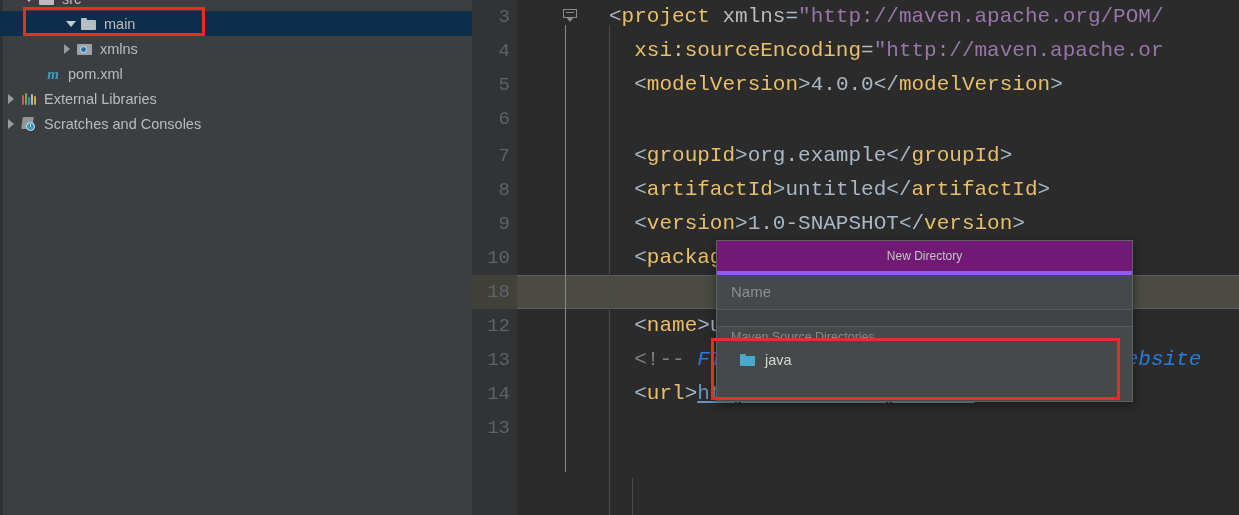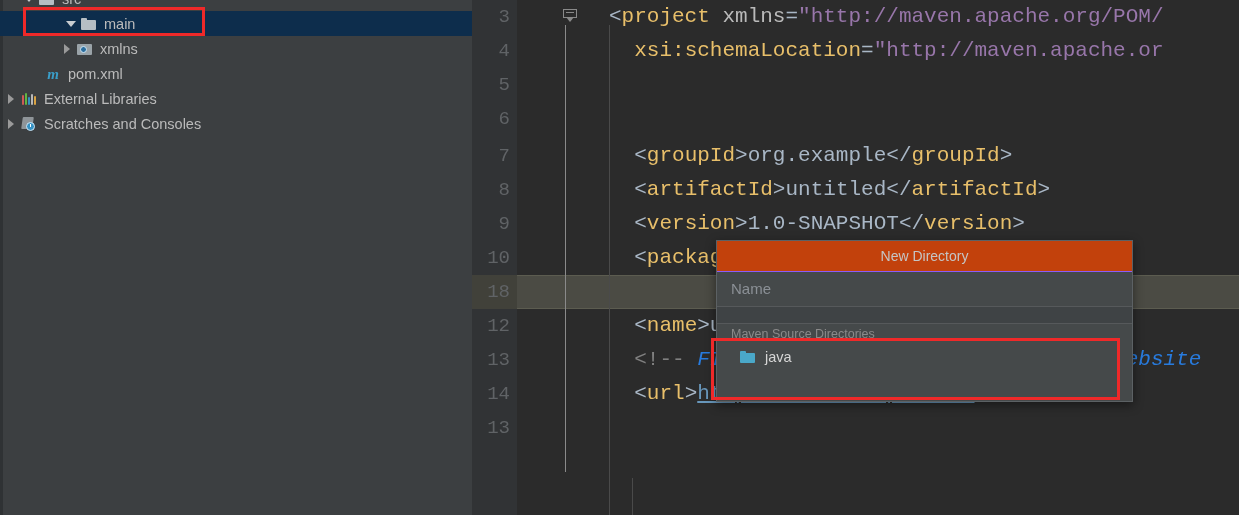--- a/index.html
+++ b/index.html
@@ -114,22 +114,22 @@
   .foldline{position:absolute;left:9.5px;width:1px;background:#8a8a8a;}
 
   
   #popup{
     position:absolute;left:716px;top:240px;width:417px;height:162px;
     background:#45494a;border:1px solid #5c6164;box-sizing:border-box;
     box-shadow:0 3px 10px rgba(0,0,0,.45);
   }
   #popup-title{
     height:30px;line-height:30px;text-align:center;
-    color:#c5c5c5;font-size:14px;background:#c2410c;
-    border-bottom:1px solid #8b5cf6;
+    color:#c5c5c5;font-size:12px;background:#701a75;
+    border-bottom:4px solid #8b5cf6;
   }
   #popup-input{
     height:34px;line-height:34px;padding-left:14px;
     color:#8b9096;font-size:15px;background:#45494a;
     border-bottom:1px solid #56595b;
   }
   #popup-gap{height:16px;background:#3f4345;border-bottom:1px solid #56595b;}
   #popup-section{
     height:20px;line-height:20px;padding-left:14px;
     color:#8a8a8a;font-size:12.5px;
@@ -244,25 +244,26 @@
     <div class="code-line" style="top:0px;">
       <span class="ln">3</span>
       <span class="fold">
         <span class="foldmark"><span class="box"></span><span class="minus"></span><span class="tip"></span></span>
       </span>
       <span class="code"><span class="t-brk">&lt;</span><span class="t-tag">project</span> <span class="t-attr">xmlns</span><span class="t-brk">=</span><span class="t-ns">"http://maven.apache.org/POM/</span></span>
     </div>
 
     <div class="code-line" style="top:34px;">
       <span class="ln">4</span>
-      <span class="code">  <span class="t-tag">xsi:schemaLocation</span><span class="t-brk">=</span><span class="t-ns">"http://maven.apache.or</span></span>
+      <span class="code">  <span class="t-tag">xsi:sourceEncoding</span><span class="t-brk">=</span><span class="t-ns">"http://maven.apache.or</span></span>
     </div>
 
     <div class="code-line" style="top:68px;">
       <span class="ln">5</span>
+      <span class="code">  <span class="t-brk">&lt;</span><span class="t-tag">modelVersion</span><span class="t-brk">&gt;</span><span class="t-txt">4.0.0</span><span class="t-brk">&lt;/</span><span class="t-tag">modelVersion</span><span class="t-brk">&gt;</span></span>
     </div>
 
     <div class="code-line" style="top:102px;">
       <span class="ln">6</span>
       <span class="code"></span>
     </div>
 
     <div class="code-line" style="top:139px;">
       <span class="ln">7</span>
       <span class="code">  <span class="t-brk">&lt;</span><span class="t-tag">groupId</span><span class="t-brk">&gt;</span><span class="t-txt">org.example</span><span class="t-brk">&lt;/</span><span class="t-tag">groupId</span><span class="t-brk">&gt;</span></span>

